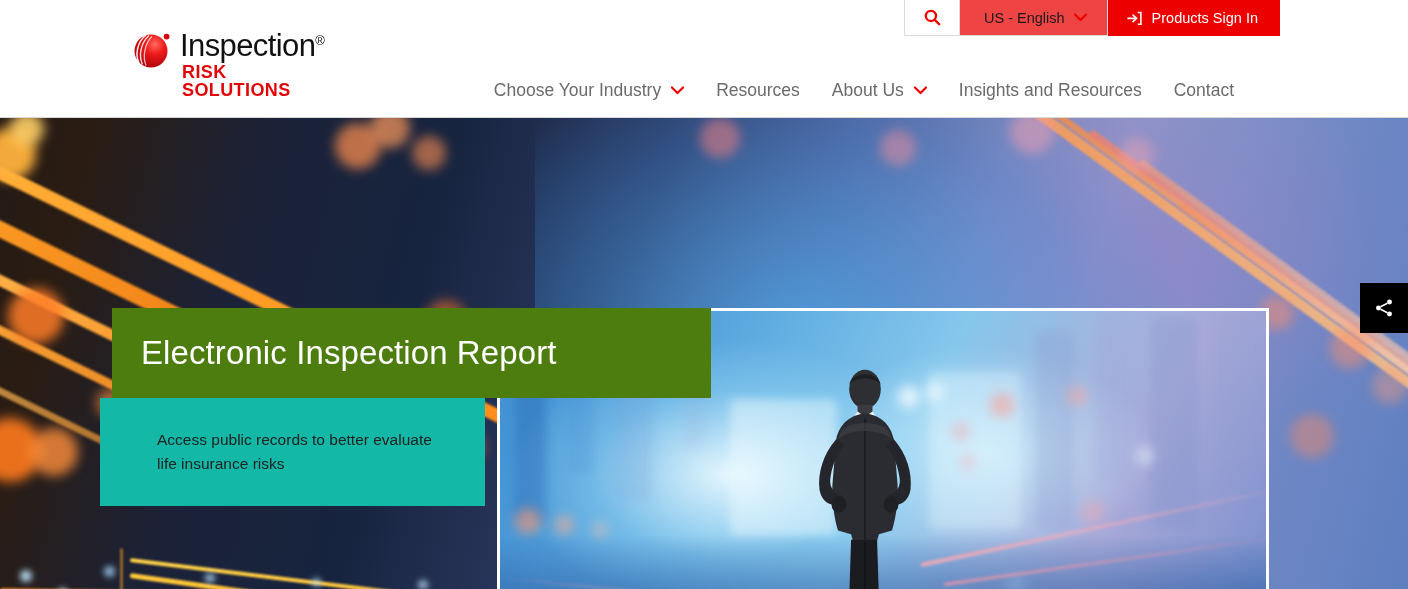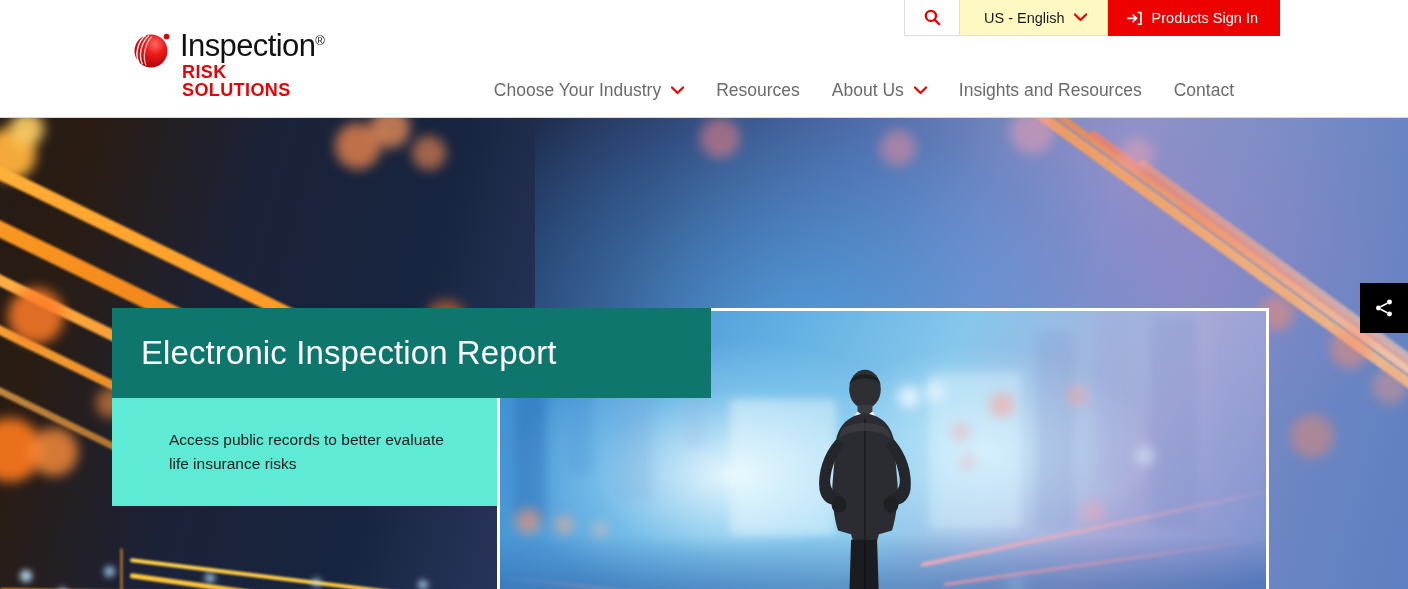--- a/index.html
+++ b/index.html
@@ -32,21 +32,21 @@
     border-top: none;
     display: flex; align-items: center; justify-content: center;
     background: #fff; cursor: pointer;
   }
   .util-lang {
     height: 36px;
     border: 1px solid #dcdcdc;
     border-left: none; border-top: none;
     padding: 0 20px 0 24px;
     display: flex; align-items: center; gap: 9px;
-    background: #fef9c3; cursor: pointer;
+    background: #ef4444; cursor: pointer;
     font-size: 14.5px; color: #1a1a1a; white-space: nowrap;
   }
   .util-signin {
     height: 36px;
     background: #ed0000;
     padding: 0 22px 0 18px;
     display: flex; align-items: center; gap: 9px;
     cursor: pointer;
     color: #fff; font-size: 14.5px; white-space: nowrap;
   }
@@ -149,35 +149,35 @@
   .photo-rays { position: absolute; inset: 0; }
   .pray { position: absolute; transform-origin: left center; filter: blur(1.6px); border-radius: 30px; }
 
   
   .man { position: absolute; left: 40.5%; bottom: 2%; width: 110px; height: 82%; }
 
   
   .title-box {
     position: absolute; left: 112px; top: 190px;
     width: 599px; height: 90px;
-    background: #0f766e;
+    background: #4d7c0f;
     display: flex; align-items: center;
     padding-left: 29px;
     z-index: 5;
   }
   .title-box h1 {
     color: #ffffff; font-size: 33px; font-weight: 400;
     letter-spacing: 0.1px; line-height: 1.1;
   }
 
   
   .desc-card {
-    position: absolute; left: 112px; top: 280px;
+    position: absolute; left: 100px; top: 280px;
     width: 385px; height: 108px;
-    background: #5eead4;
+    background: #14b8a6;
     padding: 30px 36px 0 57px;
     z-index: 5;
   }
   .desc-card p {
     font-size: 15.5px; color: #222; line-height: 1.55;
   }
 
   
   .share-tab {
     position: absolute; right: 0; top: 283px;

